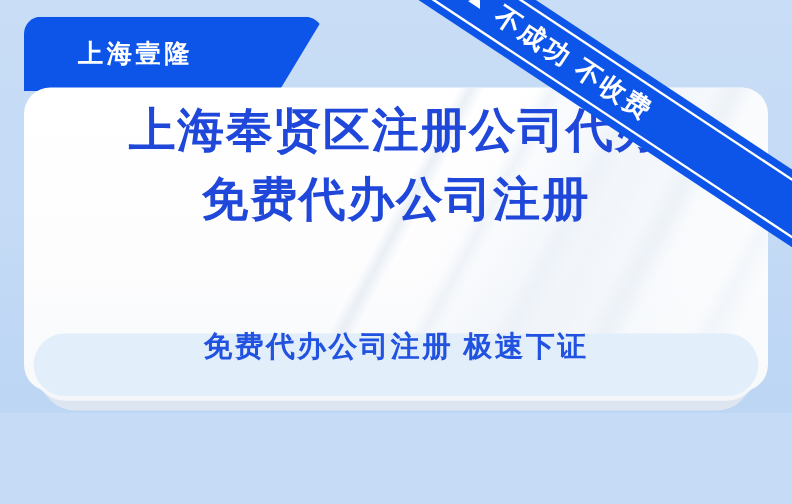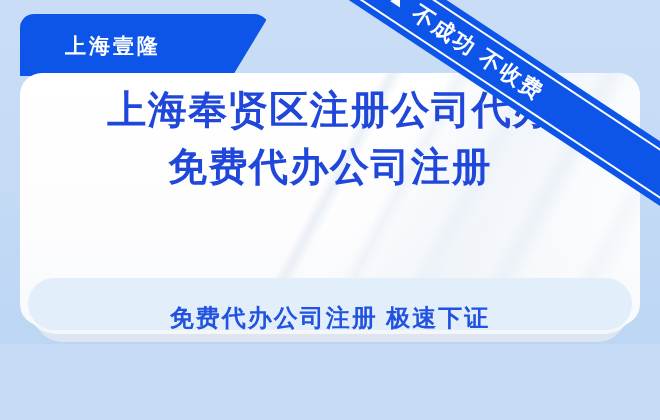--- a/index.html
+++ b/index.html
@@ -156,21 +156,21 @@
   
   #pill {
     position: absolute;
     left: 28px;
     right: 28px;
     bottom: 14px;
     height: 52px;
     background: #e3eefb;
     border-radius: 26px;
     display: flex;
-    align-items: flex-end;
+    align-items: flex-start;
     justify-content: center;
     z-index: 6;
   }
   #pill-label {
     color: #2152e0;
     font-size: 24px;
     font-weight: bold;
     letter-spacing: 2px;
     line-height: 1;
   }

